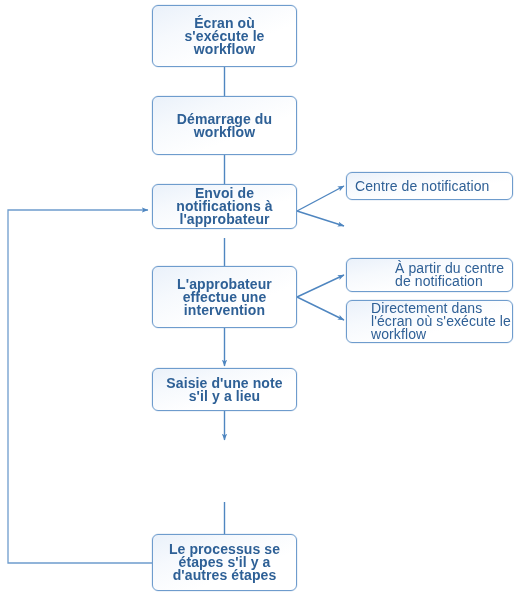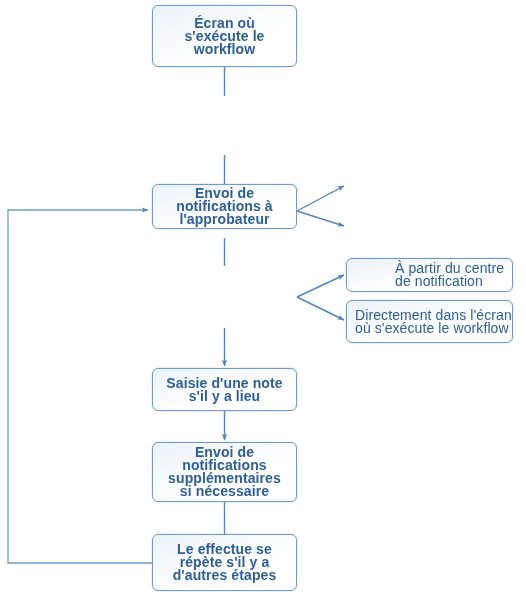--- a/index.html
+++ b/index.html
@@ -89,41 +89,47 @@
     <line x1="297" y1="297" x2="344" y2="275" stroke="#4f86c0" stroke-width="1.4" marker-end="url(#arrow)"></line>
     <line x1="297" y1="297" x2="344" y2="320" stroke="#4f86c0" stroke-width="1.4" marker-end="url(#arrow)"></line>
 
     <path d="M152,563 L8,563 L8,210 L148,210" fill="none" stroke="#6e9ccd" stroke-width="1.3" marker-end="url(#arrow)"></path>
   </svg>
 
   <div class="node main" style="left:152px; top:5px; width:145px; height:62px;">
     <span class="label">Écran où s'exécute le workflow</span>
   </div>
 
+  <div class="node main" style="left:152px; top:96px; width:145px; height:59px;">
+    <span class="label">Démarrage du workflow</span>
+  </div>
 
   <div class="node main" style="left:152px; top:184px; width:145px; height:45px;">
     <span class="label">Envoi de notifications à l'approbateur</span>
   </div>
 
+  <div class="node main" style="left:152px; top:266px; width:145px; height:62px;">
+    <span class="label">L'approbateur effectue une intervention</span>
+  </div>
 
   <div class="node main" style="left:152px; top:368px; width:145px; height:43px;">
     <span class="label">Saisie d'une note s'il y a lieu</span>
   </div>
 
-  <div class="node main" style="left:152px; top:442px; width:145px; height:60px;">
-    <span class="label">Envoi de notifications supplémentaires si nécessaire</span>
+
+  <div class="node main" style="left:152px; top:534px; width:145px; height:57px;">
+    <span class="label">Le processus se étapes s'il y a d'autres étapes</span>
   </div>
 
-  <div class="node main" style="left:152px; top:534px; width:145px; height:57px;">
-    <span class="label">Le effectue se répète s'il y a d'autres étapes</span>
+  <div class="node side" style="left:346px; top:172px; width:167px; height:28px;">
+    <span class="label">Centre de notification</span>
   </div>
-
 
 
   <div class="node side" style="left:346px; top:258px; width:167px; height:34px;padding-left:40px;">
     <span class="label">À partir du centre de notification</span>
   </div>
 
-  <div class="node side" style="left:346px; top:300px; width:167px; height:43px;">
+  <div class="node side" style="left:346px; top:300px; width:167px; height:43px;padding-left:16px;">
     <span class="label">Directement dans l'écran où s'exécute le workflow</span>
   </div>
 
 </div>
 
 </body></html>

